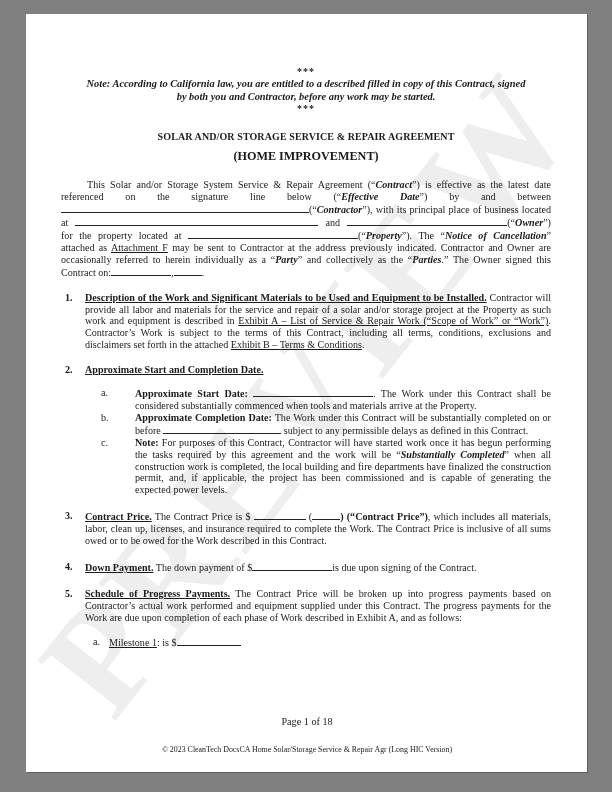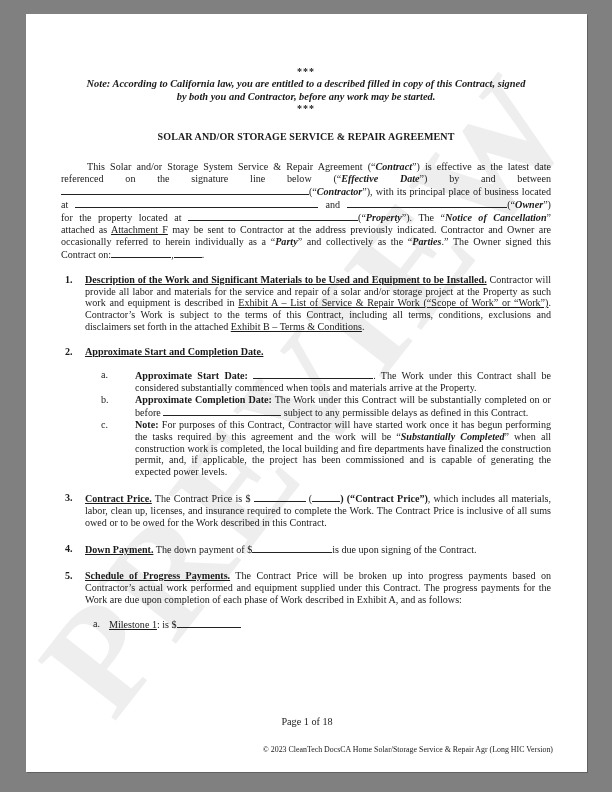--- a/index.html
+++ b/index.html
@@ -164,21 +164,21 @@
     font-size: 9.4px;
     color: #1a1a1a;
   }
   .footer .pageno {
     text-align: center;
     font-size: 10.2px;
     margin-bottom: 18px;
   }
   .footer .row {
     display: flex;
-    justify-content: flex-end;
+    justify-content: center;
     align-items: baseline;
     font-size: 7.9px;
   }
   .footer .row .right { text-align: right; }
 </style>
 </head>
 <body>
 
 <div id="viewport">
 
@@ -194,20 +194,21 @@
 
         <div class="stars">***</div>
         <div class="note-italic">
           <span>Note: According to California law, you are entitled to a described filled in copy of this Contract, signed</span>
           <br>
           <span>by both you and Contractor, before any work may be started.</span>
         </div>
         <div class="stars">***</div>
 
         <div class="title1">SOLAR AND/OR STORAGE SERVICE &amp; REPAIR AGREEMENT</div>
+        <div class="title2">(HOME IMPROVEMENT)</div>
 
         <div class="para indent" style="margin-top:14px;">
           <span>This Solar and/or Storage System Service &amp; Repair Agreement (“</span><span class="bi">Contract</span><span>”) is effective as the latest date referenced on the signature line below (“</span><span class="bi">Effective Date</span><span>”) by and between</span>
           <span class="blank" style="width:248px;"></span><span>(“</span><span class="bi">Contractor</span><span>”), with its principal place of business located at</span>
           <span class="blank" style="width:243px;"></span> <span>and</span>
           <span class="blank" style="width:160px;"></span><span>(“</span><span class="bi">Owner</span><span>”) for the property located at</span>
           <span class="blank" style="width:170px;"></span><span>(“</span><span class="bi">Property</span><span>”). The “</span><span class="bi">Notice of Cancellation</span><span>” attached as </span><span class="u">Attachment F</span><span> may be sent to Contractor at the address previously indicated.  Contractor and Owner are occasionally referred to herein individually as a “</span><span class="bi">Party</span><span>” and collectively as the “</span><span class="bi">Parties</span><span>.” The Owner signed this Contract on:</span><span class="blank" style="width:60px;"></span><span>,</span><span class="blank" style="width:28px;"></span><span>.</span>
         </div>
 
         <div class="sec gap-lg">

